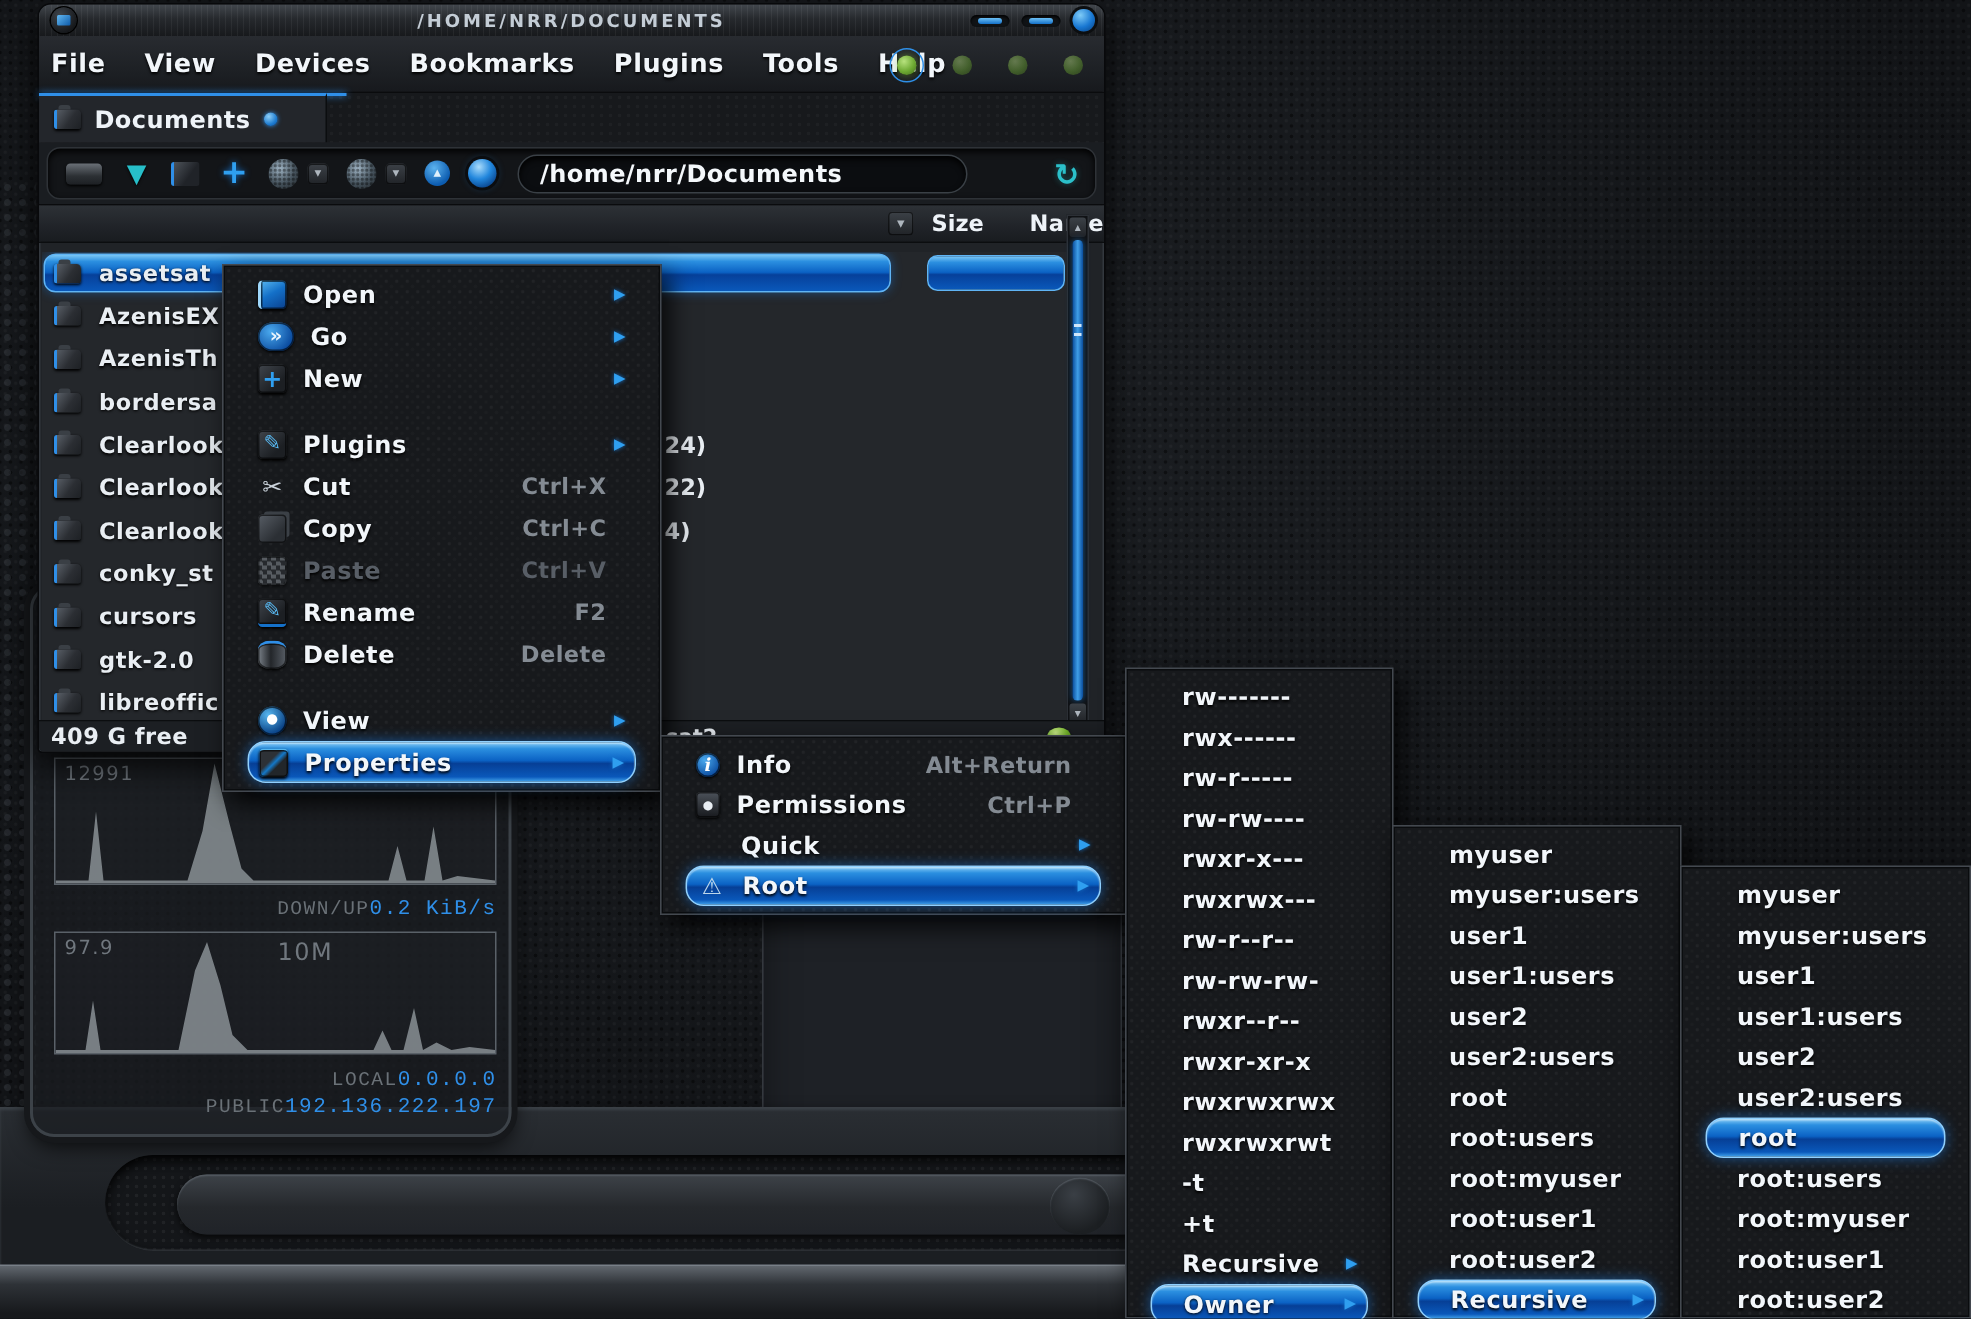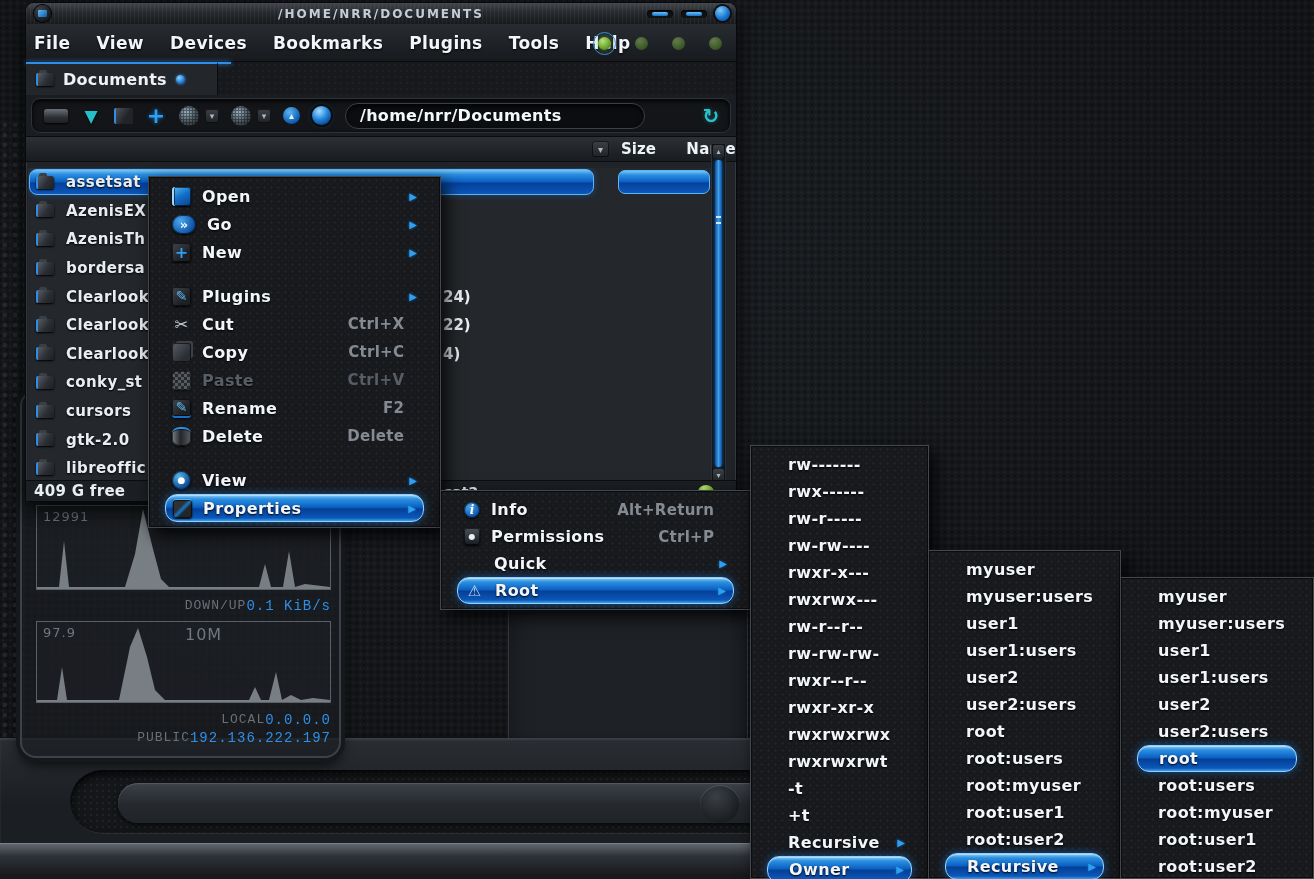--- a/index.html
+++ b/index.html
@@ -235,21 +235,21 @@
 
   <div class="conky">
     <div class="graphbox g1">
       <span class="glabel">12991</span>
       <svg width="293" height="83">
           <polygon points="0,83 0,81 22,81 27,35 32,81 88,81 98,48 106,3 116,43 124,73 132,81 222,81 228,58 234,81 246,81 252,45 258,81 268,78 293,81 293,83" fill="#83898e" opacity="0.9"></polygon>
         </svg>
     </div>
     <div class="crow r-net">
       <span class="lab">DOWN/UP</span>
-      <span class="val">0.1 KiB/s</span>
+      <span class="val">0.2 KiB/s</span>
     </div>
     <div class="graphbox g2">
       <span class="glabel">97.9</span>
       <span class="gscale">10M</span>
       <svg width="293" height="80">
           <polygon points="0,80 0,78 20,78 25,45 30,78 82,78 93,25 101,6 110,35 118,68 128,78 212,78 218,65 224,78 232,78 239,50 245,78 254,73 264,78 276,76 293,78 293,80" fill="#83898e" opacity="0.9"></polygon>
         </svg>
     </div>
     <div class="crow r-local">
       <span class="lab">LOCAL</span>

